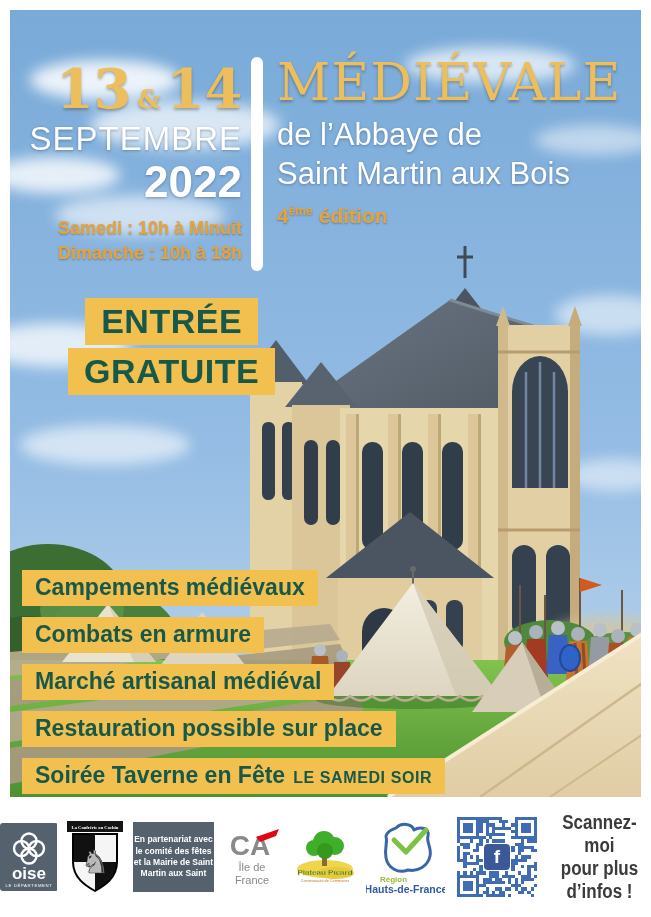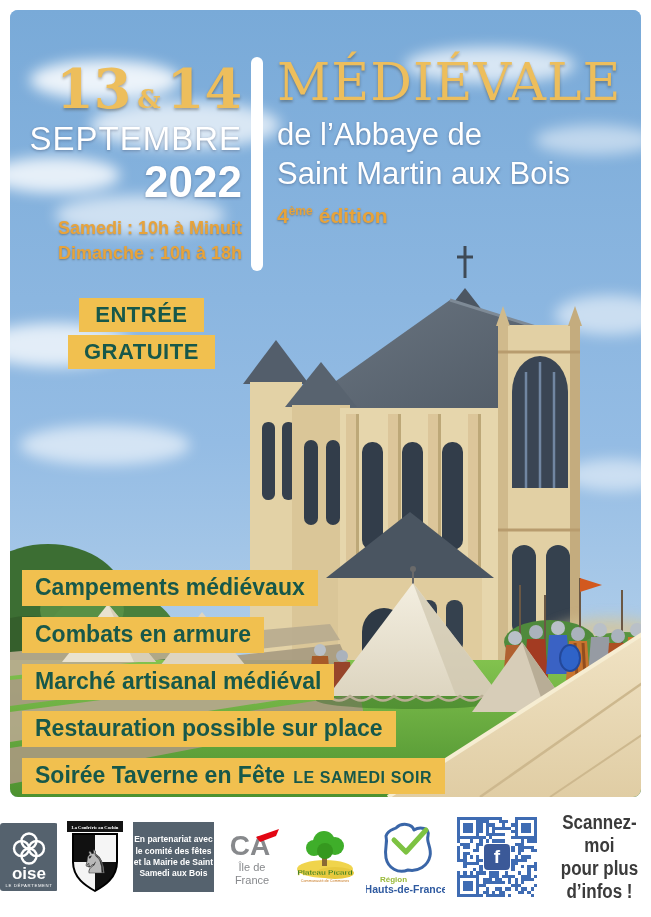--- a/index.html
+++ b/index.html
@@ -1,18 +1,18 @@
 <!DOCTYPE html>
 <html><head>
 <meta charset="utf-8">
 <style>
   html,body{margin:0;padding:0;background:#ffffff;}
   .poster{position:relative;width:651px;height:917px;background:#ffffff;overflow:hidden;
           font-family:"Liberation Sans",sans-serif;}
-  .artwork{position:absolute;left:10px;top:10px;width:631px;height:787px;border-radius:8px;
+  .artwork{position:absolute;left:10px;top:10px;width:631px;height:787px;border-radius:0;
            overflow:hidden;background:#8db9e2;}
   .artwork svg.scene{position:absolute;left:0;top:0;}
 
   
   .date-block{position:absolute;left:10px;top:52px;width:222px;text-align:right;color:#fff;}
   .day-line{font-family:"DejaVu Serif",serif;font-weight:bold;color:#edbe5c;font-size:54px;
             line-height:1;text-shadow:0 2px 3px rgba(40,30,10,.35);}
   .day-line .amp{font-size:26px;margin:0 6px;}
   .month{font-size:33px;font-weight:400;letter-spacing:1px;margin-top:4px;
          text-shadow:0 1px 3px rgba(40,50,80,.4);}
@@ -29,21 +29,21 @@
             text-shadow:0 1px 3px rgba(40,50,80,.4);}
   .subtitle.second{margin-top:2px;}
   .edition{margin-top:12px;font-size:21px;font-weight:bold;color:#e7a33b;
            text-shadow:0 1px 2px rgba(40,30,10,.35);}
   .edition sup{font-size:12px;}
   .edition .word{margin-left:6px;}
 
   
   .free-entry{position:absolute;left:58px;top:288px;display:flex;flex-direction:column;
               align-items:center;gap:3px;}
-  .free-entry .fe-badge{background:#f1c04f;color:#17584a;font-weight:bold;font-size:22px;
+  .free-entry .fe-badge{background:#f1c04f;color:#17584a;font-weight:bold;font-size:34px;
               padding:4px 16px;letter-spacing:.5px;}
   .features{position:absolute;left:12px;top:560px;margin:0;padding:0;list-style:none;}
   .features li{display:table;background:#f1c04f;color:#17584a;font-weight:bold;font-size:23px;
                padding:4px 13px 5px;margin-bottom:11px;white-space:nowrap;}
   .features .suffix{font-size:16px;letter-spacing:.6px;margin-left:8px;}
 
   
   .footer{position:absolute;left:0;top:797px;width:651px;height:120px;background:#fff;
           display:flex;align-items:center;justify-content:center;gap:9px;}
   .slate-box{background:#55626e;color:#fff;}
@@ -301,21 +301,21 @@
         <rect x="29" y="42" width="22" height="31" fill="#111"></rect>
       </g>
       <path d="M7,14 h44 v28 c0,16 -13,24 -22,29 c-9,-5 -22,-13 -22,-29 z" fill="none" stroke="#000" stroke-width="2"></path>
       <text x="29" y="53" text-anchor="middle" font-size="32" fill="#b9b9b9" stroke="#333" stroke-width="0.6" font-family="DejaVu Sans, sans-serif">♞</text>
     </svg>
 
     <div class="slate-box partner-box">
       <div>En partenariat avec</div>
       <div>le comité des fêtes</div>
       <div>et la Mairie de Saint</div>
-      <div>Samedi aux Bois</div>
+      <div>Martin aux Saint</div>
     </div>
 
     <svg width="62" height="64">
       <text x="27" y="30" text-anchor="middle" font-size="28" font-weight="bold" fill="#87898c" font-family="Liberation Sans, sans-serif">CA</text>
       <polygon points="33,12 56,4 53,11 37,17" fill="#e30613"></polygon>
       <text x="29" y="46" text-anchor="middle" font-size="11" fill="#87898c" font-family="Liberation Sans, sans-serif">Île de</text>
       <text x="29" y="59" text-anchor="middle" font-size="11" fill="#87898c" font-family="Liberation Sans, sans-serif">France</text>
     </svg>
 
     <svg width="64" height="58">

